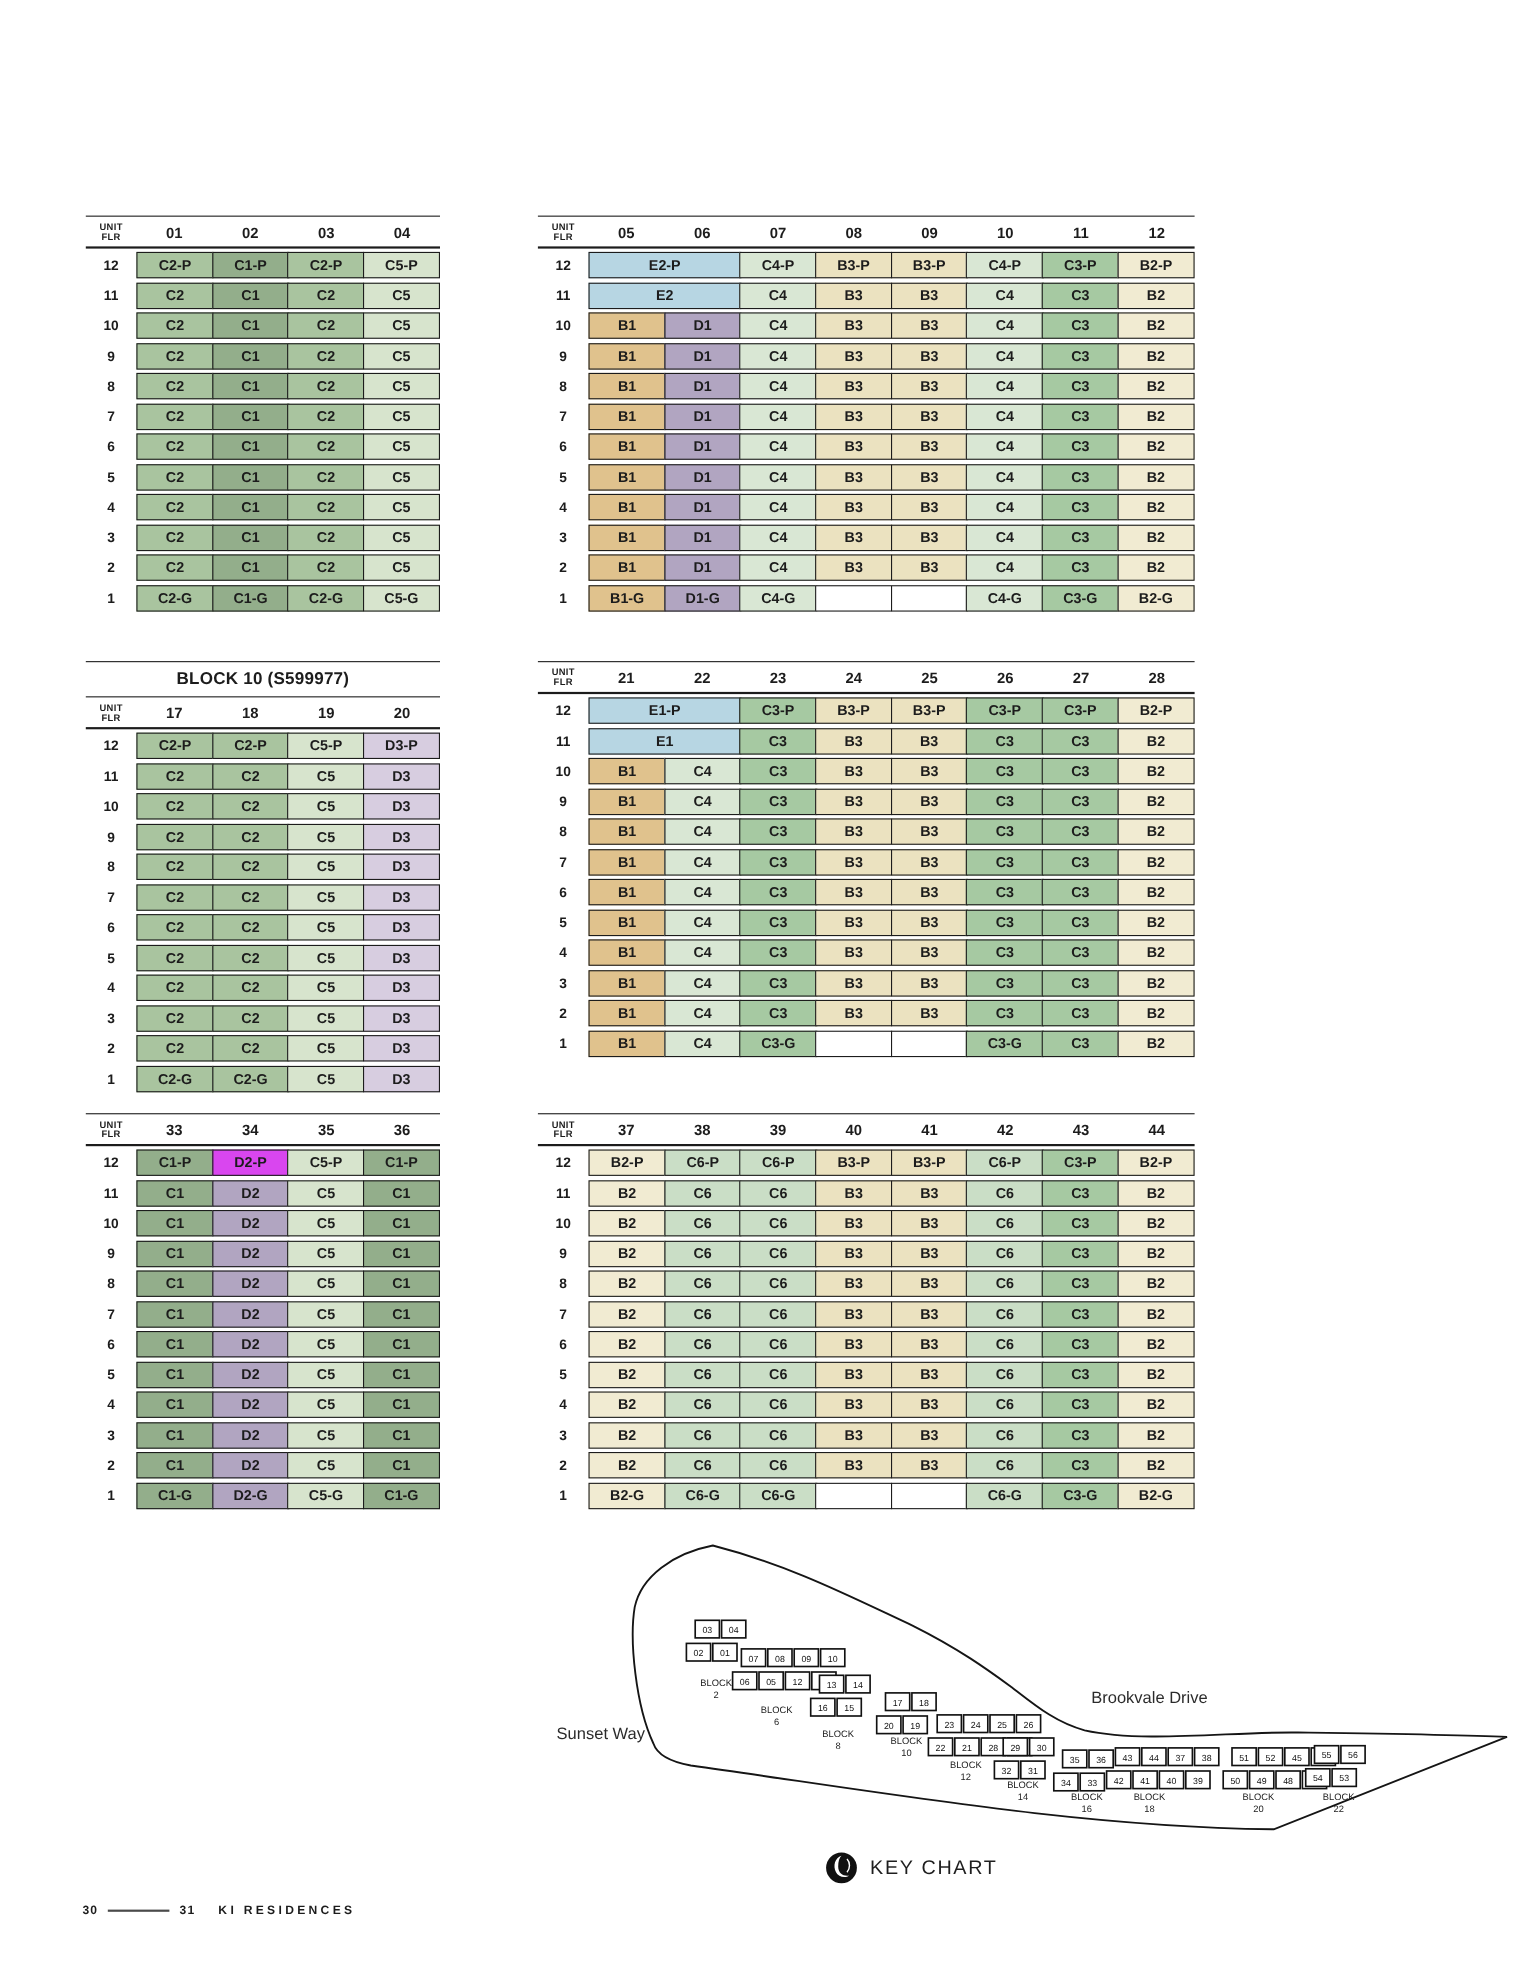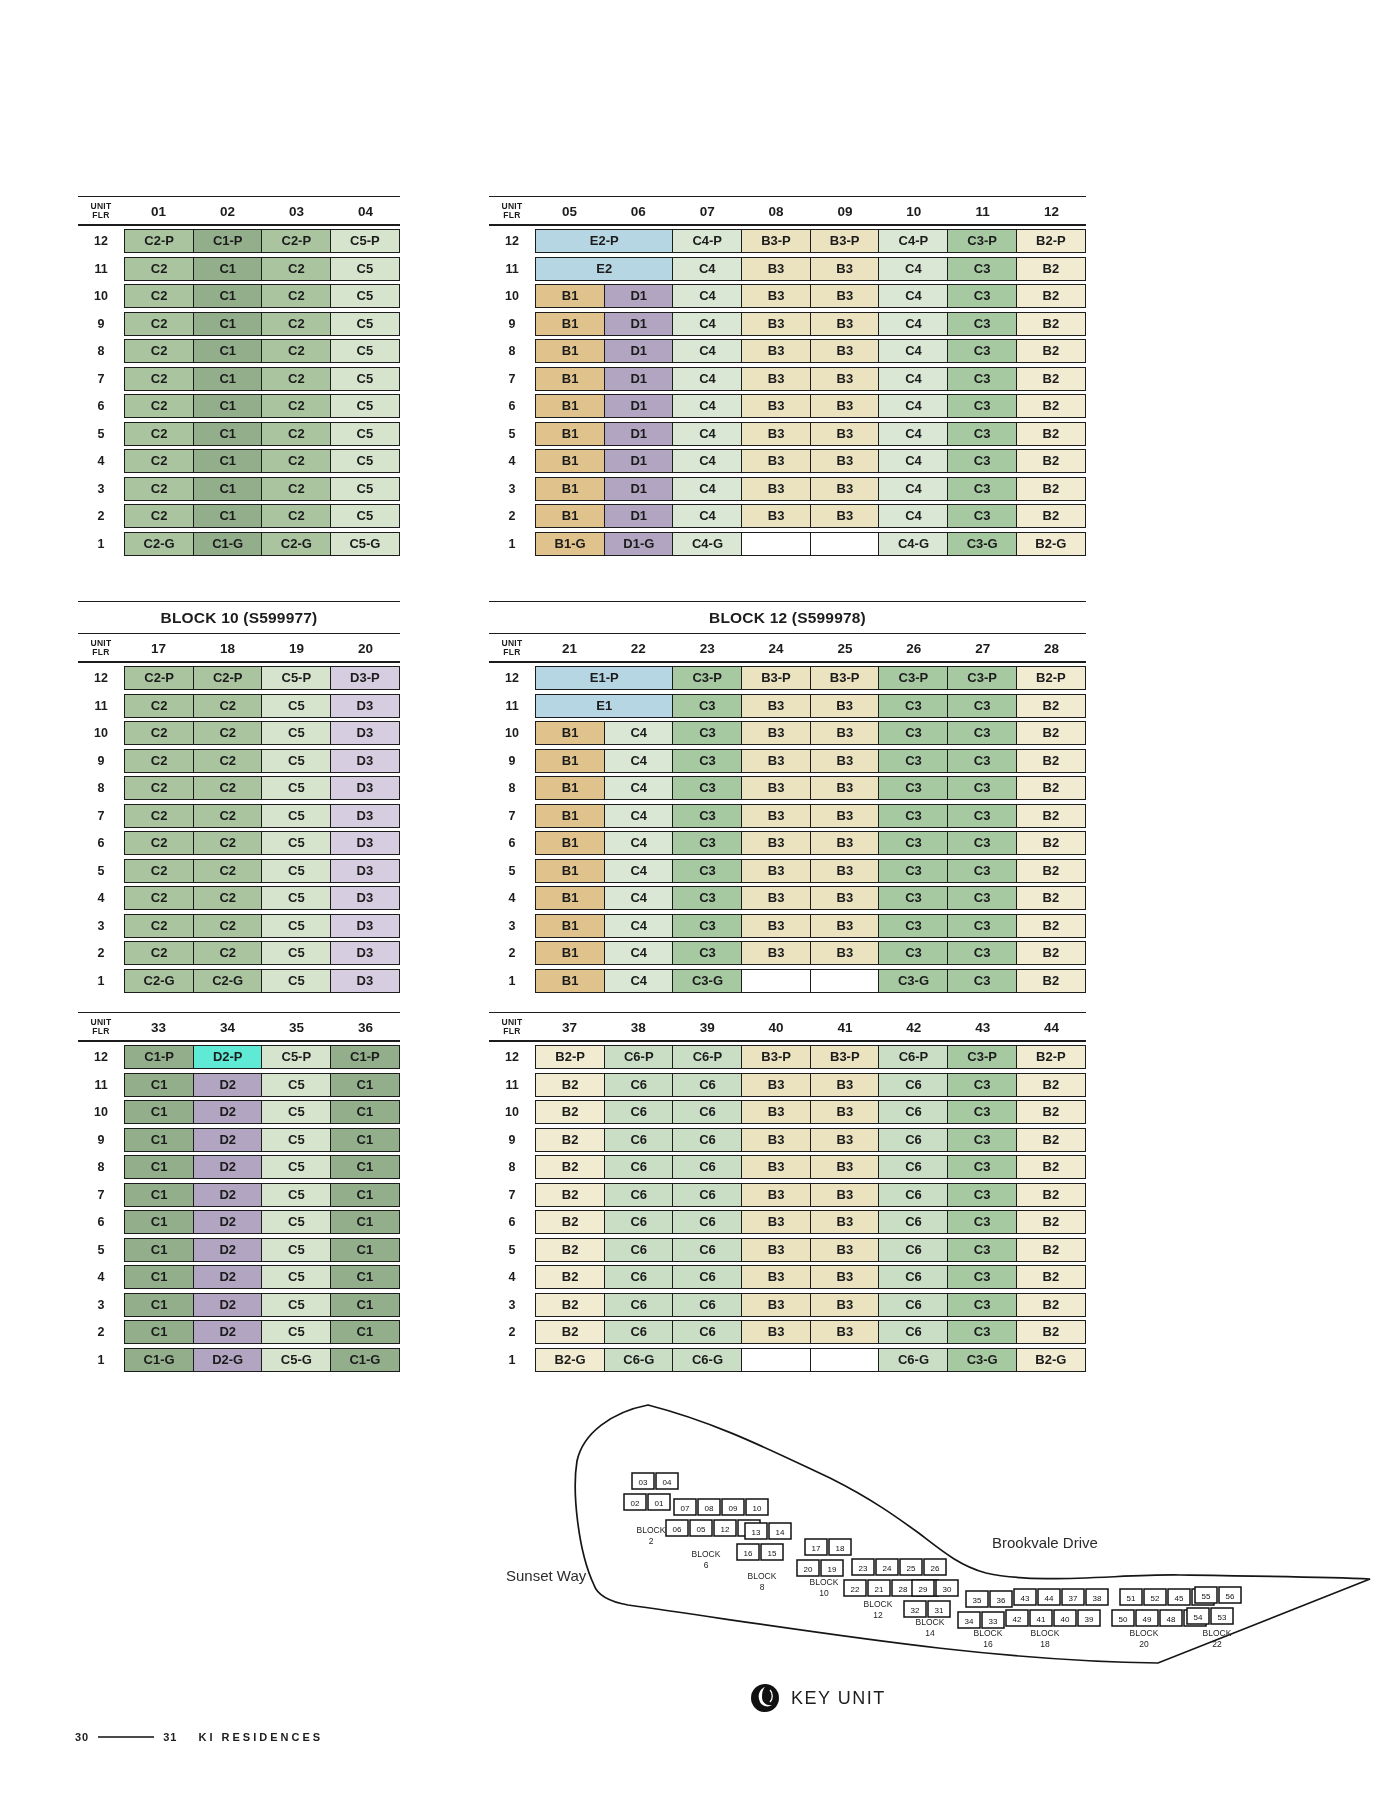--- a/index.html
+++ b/index.html
@@ -386,21 +386,20 @@
         <div class="row">
           <div class="flr">1</div>
           <div class="cell" style="flex: 1 1 0%; background: rgb(169, 196, 159);">C2-G</div>
           <div class="cell" style="flex: 1 1 0%; background: rgb(169, 196, 159);">C2-G</div>
           <div class="cell" style="flex: 1 1 0%; background: rgb(215, 228, 205);">C5</div>
           <div class="cell" style="flex: 1 1 0%; background: rgb(215, 205, 224);">D3</div>
         </div>
       </div>
     </section>
   <section class="block-table bt-right band2">
-    <div class="bt-title">BLOCK 12 (S599978)</div>
   <div class="hdr">
         <div class="corner">
           <span>UNIT</span>
           <span>FLR</span>
         </div>
         <div class="colhdr">21</div>
         <div class="colhdr">22</div>
         <div class="colhdr">23</div>
         <div class="colhdr">24</div>
         <div class="colhdr">25</div>
@@ -549,21 +548,21 @@
         </div>
         <div class="colhdr">33</div>
         <div class="colhdr">34</div>
         <div class="colhdr">35</div>
         <div class="colhdr">36</div>
       </div>
       <div class="tbody">
         <div class="row">
           <div class="flr">12</div>
           <div class="cell" style="flex: 1 1 0%; background: rgb(147, 174, 139);">C1-P</div>
-          <div class="cell" style="flex: 1 1 0%; background: #5eead4;">D2-P</div>
+          <div class="cell" style="flex: 1 1 0%; background: #d946ef;">D2-P</div>
           <div class="cell" style="flex: 1 1 0%; background: rgb(215, 228, 205);">C5-P</div>
           <div class="cell" style="flex: 1 1 0%; background: rgb(147, 174, 139);">C1-P</div>
         </div>
         <div class="row">
           <div class="flr">11</div>
           <div class="cell" style="flex: 1 1 0%; background: rgb(147, 174, 139);">C1</div>
           <div class="cell" style="flex: 1 1 0%; background: rgb(177, 165, 193);">D2</div>
           <div class="cell" style="flex: 1 1 0%; background: rgb(215, 228, 205);">C5</div>
           <div class="cell" style="flex: 1 1 0%; background: rgb(147, 174, 139);">C1</div>
         </div>
@@ -959,21 +958,21 @@
         </g>
       </g>
   </svg>
 
   <div class="kp-caption">
     <svg width="30" height="30" viewBox="0 0 30 30">
       <circle cx="15" cy="15" r="14" fill="#111"></circle>
       <path d="M15 4 C 9 6, 7 13, 10 19 C 12 23, 18 25, 22 22 C 17 23, 12 20, 12 14 C 12 9, 13 6, 15 4 Z" fill="#fff"></path>
       <path d="M20 7 C 23 10, 23 16, 20 19" stroke="#fff" stroke-width="1.3" fill="none"></path>
     </svg>
-    <span class="kp-caption-text">KEY UNIT</span>
+    <span class="kp-caption-text">KEY CHART</span>
   </div>
 
   <div class="footer">
     <span class="pg">30</span>
     <span class="rule"></span>
     <span class="pg">31</span>
     <span class="brand">KI RESIDENCES</span>
   </div>
 
 </div>

